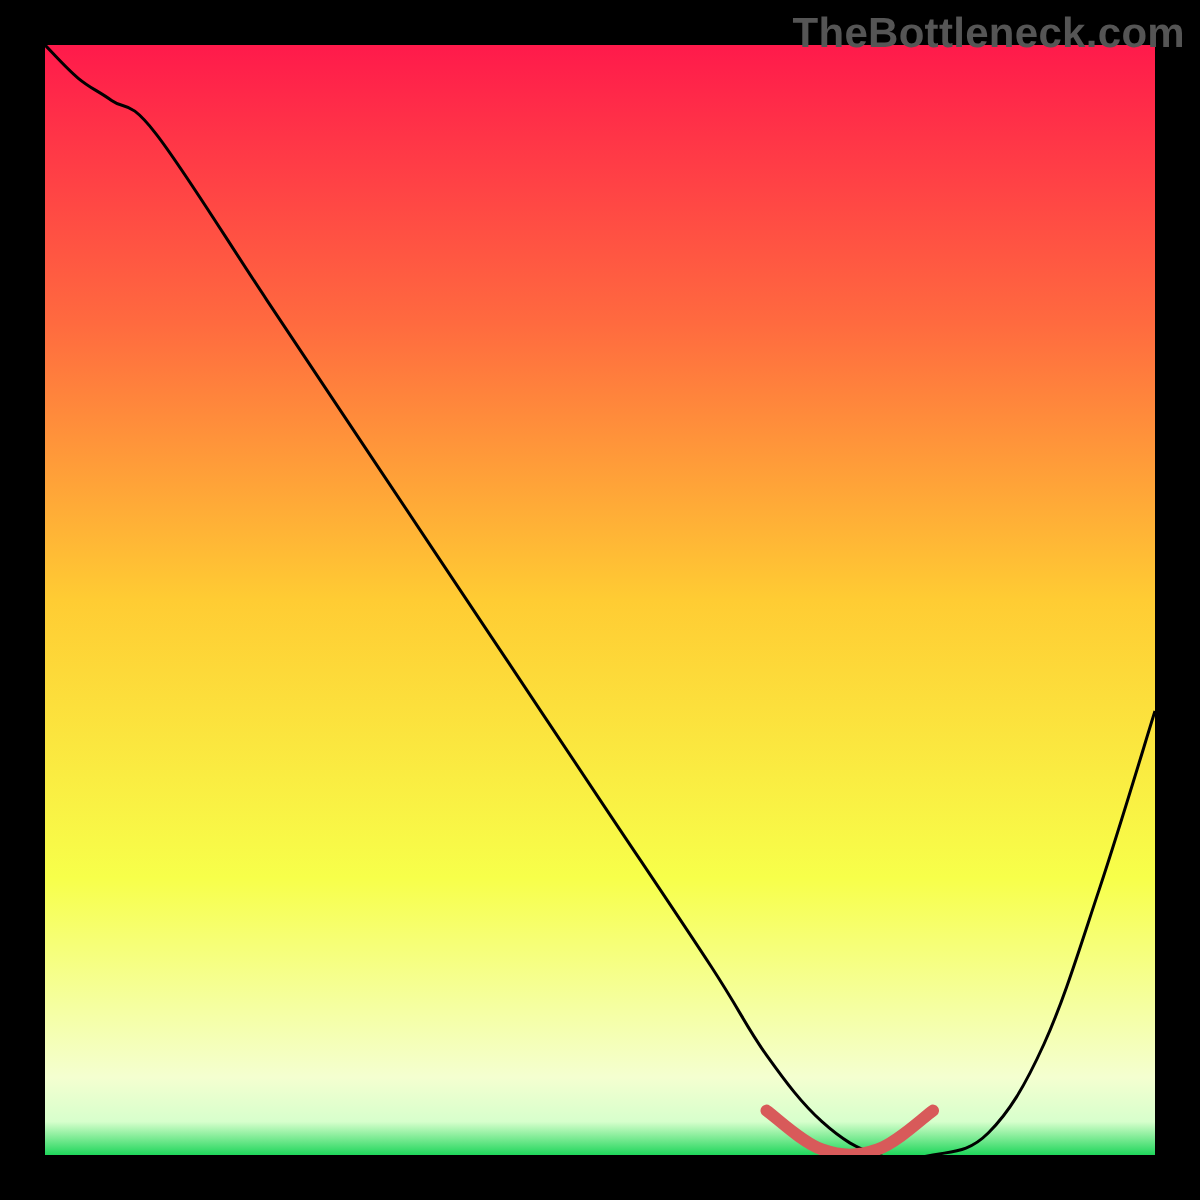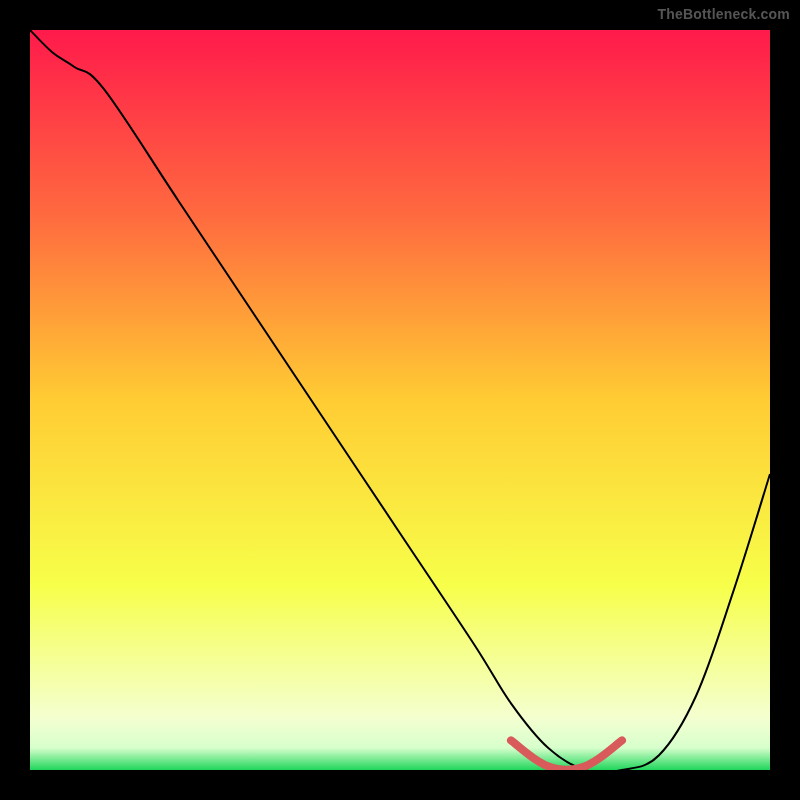--- a/index.html
+++ b/index.html
@@ -15,21 +15,21 @@
     position: relative;
     width: 800px;
     height: 800px;
     background: #000;
   }
   .watermark {
     position: absolute;
     top: 6px;
     right: 10px;
     color: #555;
-    font-size: 14px;
+    font-size: 28px;
     font-weight: bold;
     z-index: 10;
     letter-spacing: 0.2px;
   }
   .plot {
     position: absolute;
     left: 30px;
     top: 30px;
     width: 740px;
     height: 740px;

